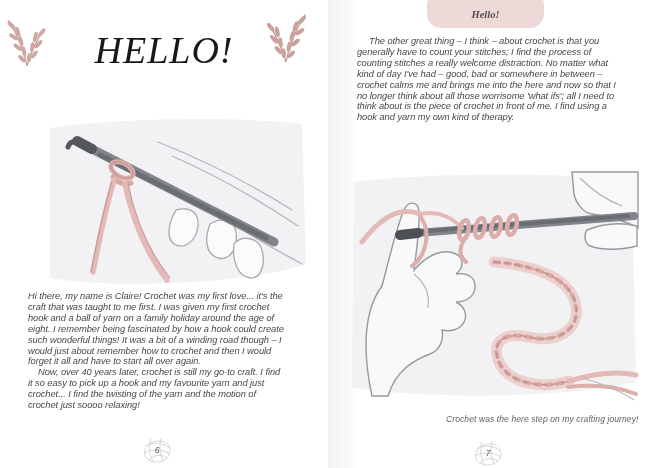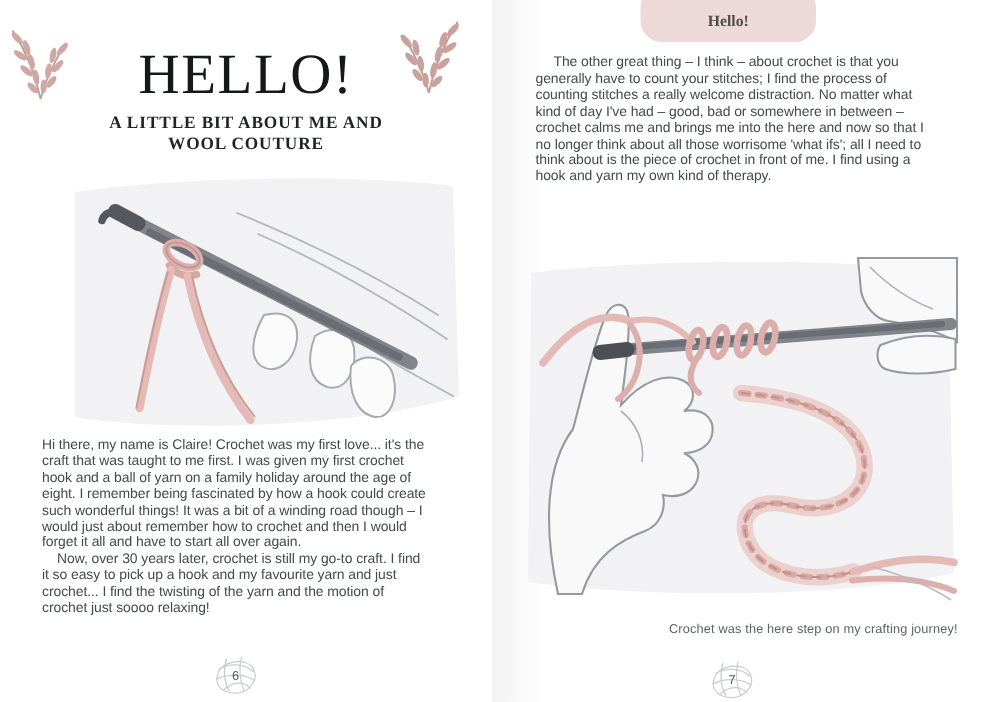--- a/index.html
+++ b/index.html
@@ -1,21 +1,21 @@
 <!DOCTYPE html>
 <html><head>
 <meta charset="utf-8">
 <style>
   * { margin:0; padding:0; box-sizing:border-box; }
   body { font-family:"Liberation Sans", sans-serif; background:#ffffff; }
   .book {
     position:relative; width:655px; height:468px; background:#ffffff;
     overflow:hidden;
   }
-  .page { position:absolute; top:0; height:416px; }
+  .page { position:absolute; top:0; height:416px;font-style:italic; }
   .page-left  { left:0; width:328px; }
   .page-right { left:328px; width:327px; }
   .gutter-shadow {
     position:absolute; left:0; top:0; width:34px; height:468px;
     background:linear-gradient(to right, rgba(110,112,118,0.09), rgba(110,112,118,0));
     pointer-events:none;
   }
 
   
   .sprig { position:absolute; }
@@ -113,21 +113,20 @@
         <ellipse cx="36" cy="20" rx="2" ry="5" transform="rotate(40 36 20)"></ellipse>
         <ellipse cx="30" cy="24" rx="2" ry="5" transform="rotate(12 30 24)"></ellipse>
         <ellipse cx="33" cy="31" rx="2" ry="5" transform="rotate(42 33 31)"></ellipse>
         <ellipse cx="27" cy="34" rx="2" ry="5" transform="rotate(8 27 34)"></ellipse>
         <ellipse cx="29" cy="41" rx="2" ry="4.5" transform="rotate(38 29 41)"></ellipse>
         <ellipse cx="24" cy="44" rx="2" ry="4.5" transform="rotate(4 24 44)"></ellipse>
       </g>
     </svg>
 
     <h1 class="page-title">HELLO!</h1>
-    <h2 class="page-subtitle">A LITTLE BIT ABOUT ME AND WOOL COUTURE</h2>
 
     <div class="illus illus-left">
       <svg viewBox="0 0 272 180" width="272" height="180">
         <path d="M12,14 C80,4 200,2 264,10 L268,150 C200,172 70,174 12,164 Z" fill="#f2f2f4"></path>
 
         <g stroke="#b3b6bb" stroke-width="1.2" fill="none" stroke-linecap="round">
           <path d="M120,28 C170,48 216,72 254,96"></path>
           <path d="M134,42 C180,62 224,88 260,112"></path>
           <path d="M208,118 C230,132 250,142 264,150"></path>
         </g>
@@ -147,21 +146,21 @@
         <path d="M75,63 q7,9 18,6" stroke="#d8a7a4" stroke-width="5" fill="none" stroke-linecap="round"></path>
         <path d="M76,66 C66,100 60,132 55,158" stroke="#e4b9b6" stroke-width="5.5" fill="none" stroke-linecap="round"></path>
         <path d="M87,70 C95,108 109,140 129,166" stroke="#e4b9b6" stroke-width="5.5" fill="none" stroke-linecap="round"></path>
         <path d="M74,67 C64,101 58,133 53,158" stroke="#c59a97" stroke-width="1.2" fill="none"></path>
         <path d="M90,70 C98,108 112,139 132,164" stroke="#c59a97" stroke-width="1.2" fill="none"></path>
       </svg>
     </div>
 
     <div class="body-copy copy-left">
       <p>Hi there, my name is Claire! Crochet was my first love... it's the craft that was taught to me first. I was given my first crochet hook and a ball of yarn on a family holiday around the age of eight. I remember being fascinated by how a hook could create such wonderful things! It was a bit of a winding road though – I would just about remember how to crochet and then I would forget it all and have to start all over again.</p>
-      <p class="indented">Now, over 30 years later, crochet is still my go-to craft. I find it so easy to pick up a hook and my favourite yarn and just crochet... I find the twisting of the yarn and the motion of crochet just soooo relaxing!</p>
+      <p class="indented">Now, over 40 years later, crochet is still my go-to craft. I find it so easy to pick up a hook and my favourite yarn and just crochet... I find the twisting of the yarn and the motion of crochet just soooo relaxing!</p>
     </div>
 
     <div class="pagenum pagenum-left">
       <svg viewBox="0 0 36 32" width="36" height="32">
         <g fill="none" stroke="#c9cbd0" stroke-width="0.8">
           <path d="M6,16 C8,6 26,4 30,12 C34,20 26,29 16,28 C8,27 4,22 6,16 Z"></path>
           <path d="M7,12 C14,8 24,8 30,14"></path>
           <path d="M5,19 C14,14 26,16 31,20"></path>
           <path d="M10,26 C16,20 24,20 28,25"></path>
           <path d="M12,5 C10,12 10,20 14,27"></path>

